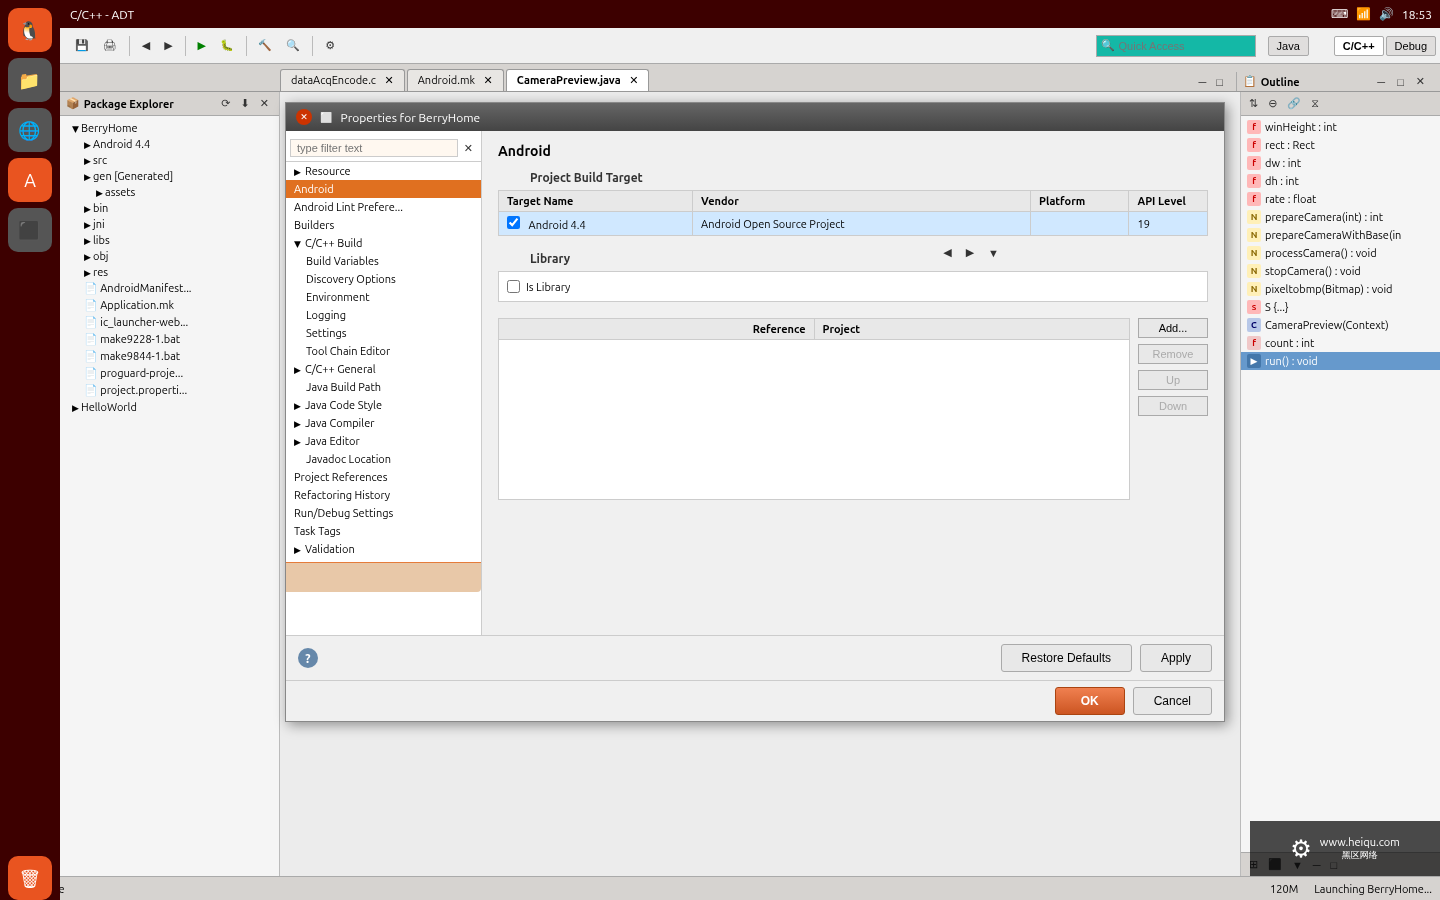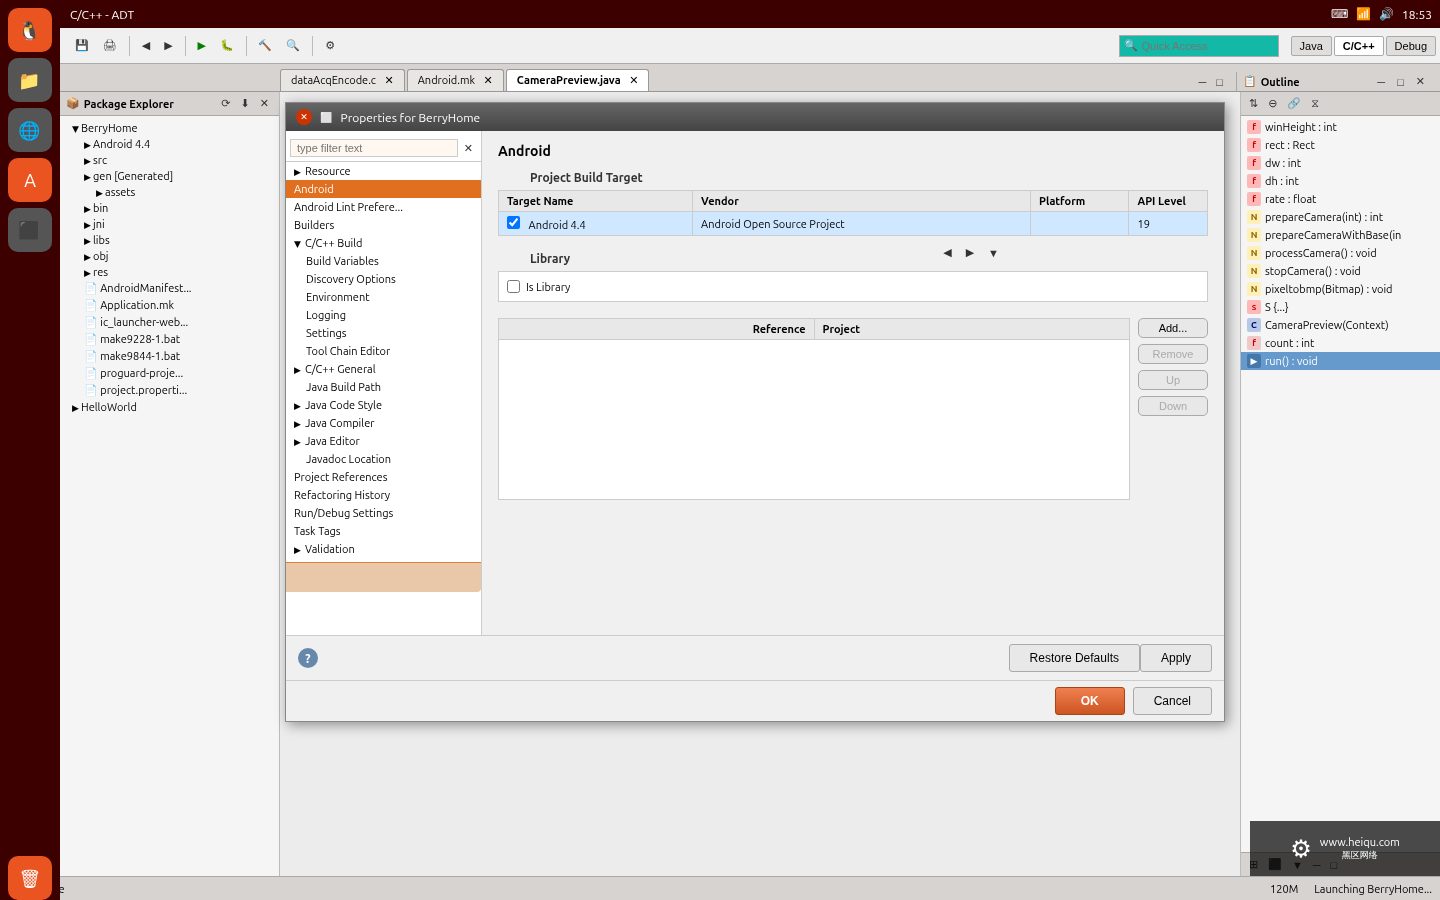--- a/index.html
+++ b/index.html
@@ -346,38 +346,39 @@
       flex-direction: column;
       gap: 6px;
       margin-left: 8px;
     }
     .action-btn {
       padding: 3px 12px;
       background: #e8e8e8;
       border: 1px solid #aaa;
       cursor: pointer;
       font-size: 11px;
-      border-radius: 5px;
+      border-radius: 0;
       min-width: 70px;
     }
     .action-btn:disabled {
       color: #aaa;
       cursor: default;
     }
 
     
     #dialog-footer {
       padding: 8px 12px;
       border-top: 1px solid #ccc;
       display: flex;
       align-items: center;
       justify-content: space-between;
     }
     #dialog-footer-right {
       display: flex;
+      gap: 8px;
       align-items: flex-start;
     }
     .footer-btn {
       padding: 6px 20px;
       font-size: 12px;
       cursor: pointer;
       border: 1px solid #aaa;
       border-radius: 3px;
       background: #e8e8e8;
     }
@@ -406,20 +407,21 @@
       padding: 3px 8px;
       font-size: 11px;
       cursor: pointer;
       background: #e0dedd;
       border: 1px solid #aaa;
       border-radius: 2px;
     }
     .persp-tab.active {
       background: #fff;
       font-weight: bold;
+      margin-left: 23px;
     }
   </style>
 </head>
 <body>
 
 <div id="ubuntu-dock">
   <div class="dock-icon ubuntu">🐧</div>
   <div class="dock-icon">📁</div>
   <div class="dock-icon">🌐</div>
   <div class="dock-icon" style="background:#e95420;">A</div>

